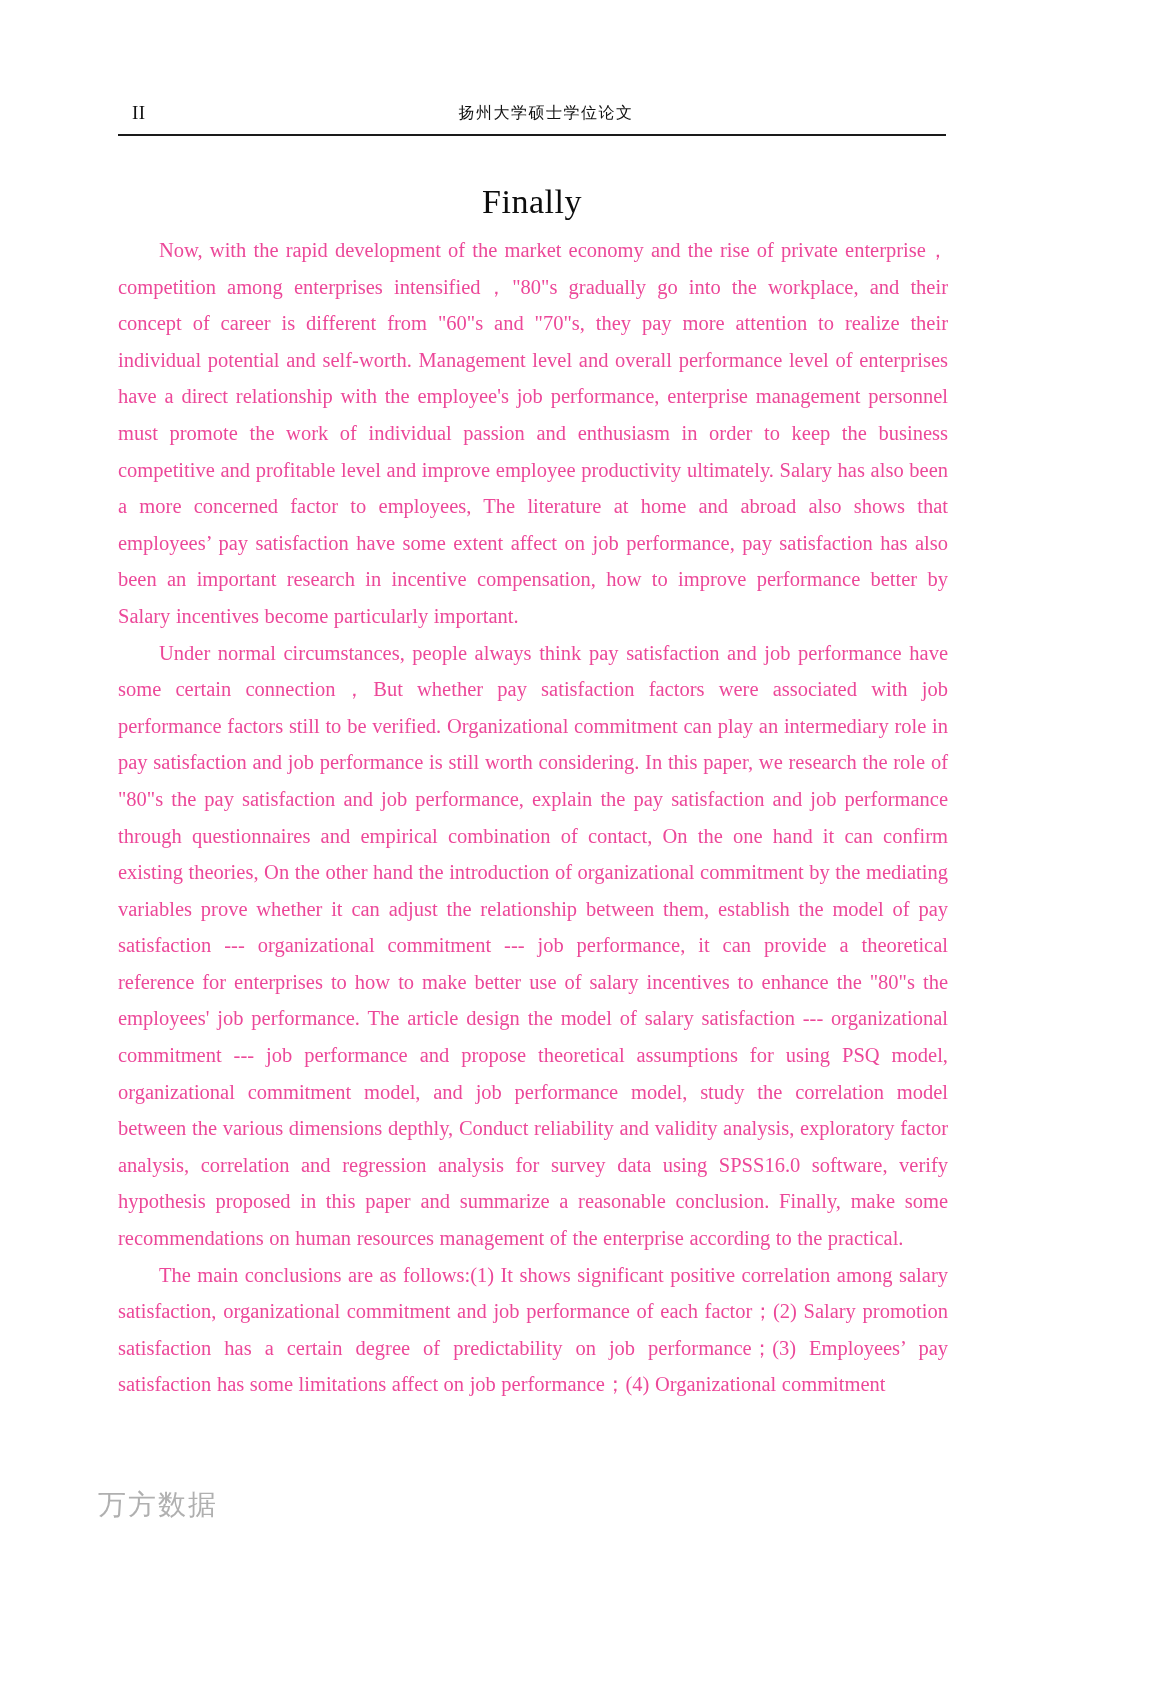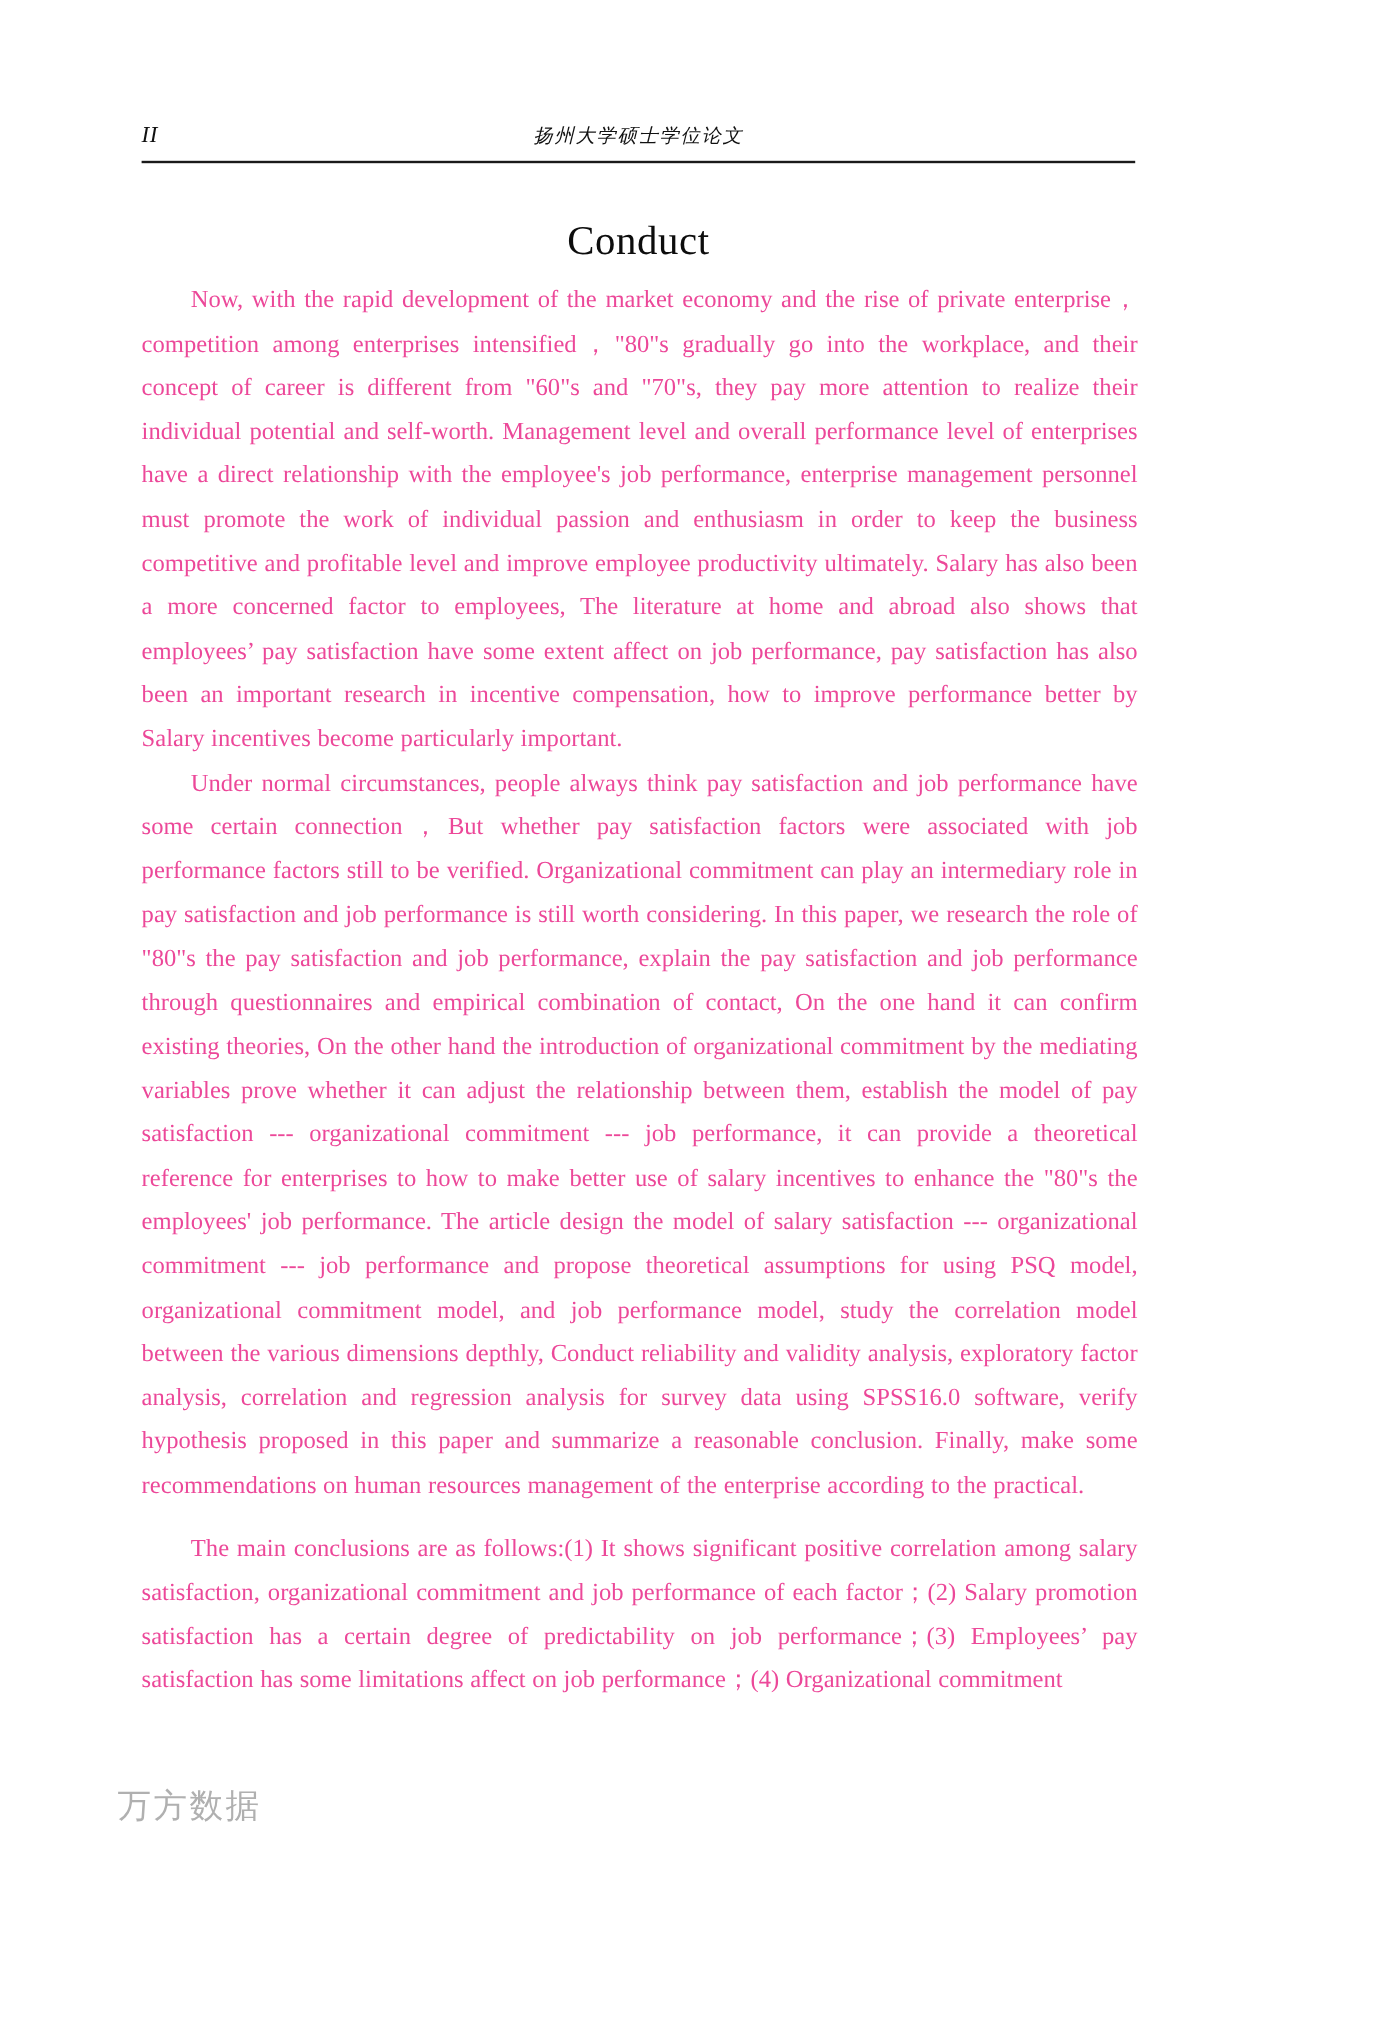--- a/index.html
+++ b/index.html
@@ -17,25 +17,24 @@
     height: 1683px;
     margin: 0 auto;
     background: #ffffff;
     overflow: hidden;
     box-sizing: border-box;
   }
 
   
   .header {
     position: absolute;
-    left: 118px;
+    left: 132px;
     top: 98px;
     width: 828px;
     height: 38px;
-    font-style: italic;
   }
   .header-folio {
     position: absolute;
     left: 0;
     top: 0;
     font-size: 19px;
     letter-spacing: 0.5px;
     line-height: 30px;
     color: #111;
   }
@@ -90,21 +89,20 @@
     line-height: 36.6px;
     color: #ec4899;
     hyphens: none;
     word-spacing: 0.02em;
   }
   .para + .para {
     margin-top: 0;
   }
   .para.last-fragment {
     text-align: justify;
-    margin-top: 16px;
   }
 
   
   .watermark {
     position: absolute;
     left: 98px;
     top: 1487px;
     font-family: Liberation Sans, sans-serif;
     font-size: 28px;
     line-height: 36px;
@@ -117,21 +115,21 @@
 <body>
 
 <div class="page">
 
   <div class="header">
     <div class="header-folio">II</div>
     <div class="header-title">扬州大学硕士学位论文</div>
   </div>
   <div class="header-rule"></div>
 
-  <h1 class="doc-title">Conduct</h1>
+  <h1 class="doc-title">Finally</h1>
 
   <div class="body">
     <p class="para">Now, with the rapid development of the market economy and the rise of private enterprise，competition among enterprises intensified，"80"s gradually go into the workplace, and their concept of career is different from "60"s and "70"s, they pay more attention to realize their individual potential and self-worth. Management level and overall performance level of enterprises have a direct relationship with the employee's job performance, enterprise management personnel must promote the work of individual passion and enthusiasm in order to keep the business competitive and profitable level and improve employee productivity ultimately. Salary has also been a more concerned factor to employees, The literature at home and abroad also shows that employees’ pay satisfaction have some extent affect on job performance, pay satisfaction has also been an important research in incentive compensation, how to improve performance better by Salary incentives become particularly important.</p>
     <p class="para">Under normal circumstances, people always think pay satisfaction and job performance have some certain connection，But whether pay satisfaction factors were associated with job performance factors still to be verified. Organizational commitment can play an intermediary role in pay satisfaction and job performance is still worth considering. In this paper, we research the role of "80"s the pay satisfaction and job performance, explain the pay satisfaction and job performance through questionnaires and empirical combination of contact, On the one hand it can confirm existing theories, On the other hand the introduction of organizational commitment by the mediating variables prove whether it can adjust the relationship between them, establish the model of pay satisfaction --- organizational commitment --- job performance, it can provide a theoretical reference for enterprises to how to make better use of salary incentives to enhance the "80"s the employees' job performance. The article design the model of salary satisfaction --- organizational commitment --- job performance and propose theoretical assumptions for using PSQ model, organizational commitment model, and job performance model, study the correlation model between the various dimensions depthly, Conduct reliability and validity analysis, exploratory factor analysis, correlation and regression analysis for survey data using SPSS16.0 software, verify hypothesis proposed in this paper and summarize a reasonable conclusion. Finally, make some recommendations on human resources management of the enterprise according to the practical.</p>
     <p class="para last-fragment">The main conclusions are as follows:(1) It shows significant positive correlation among salary satisfaction, organizational commitment and job performance of each factor；(2) Salary promotion satisfaction has a certain degree of predictability on job performance；(3) Employees’ pay satisfaction has some limitations affect on job performance；(4) Organizational commitment</p>
   </div>
 
   <div class="watermark">万方数据</div>
 
 </div>

